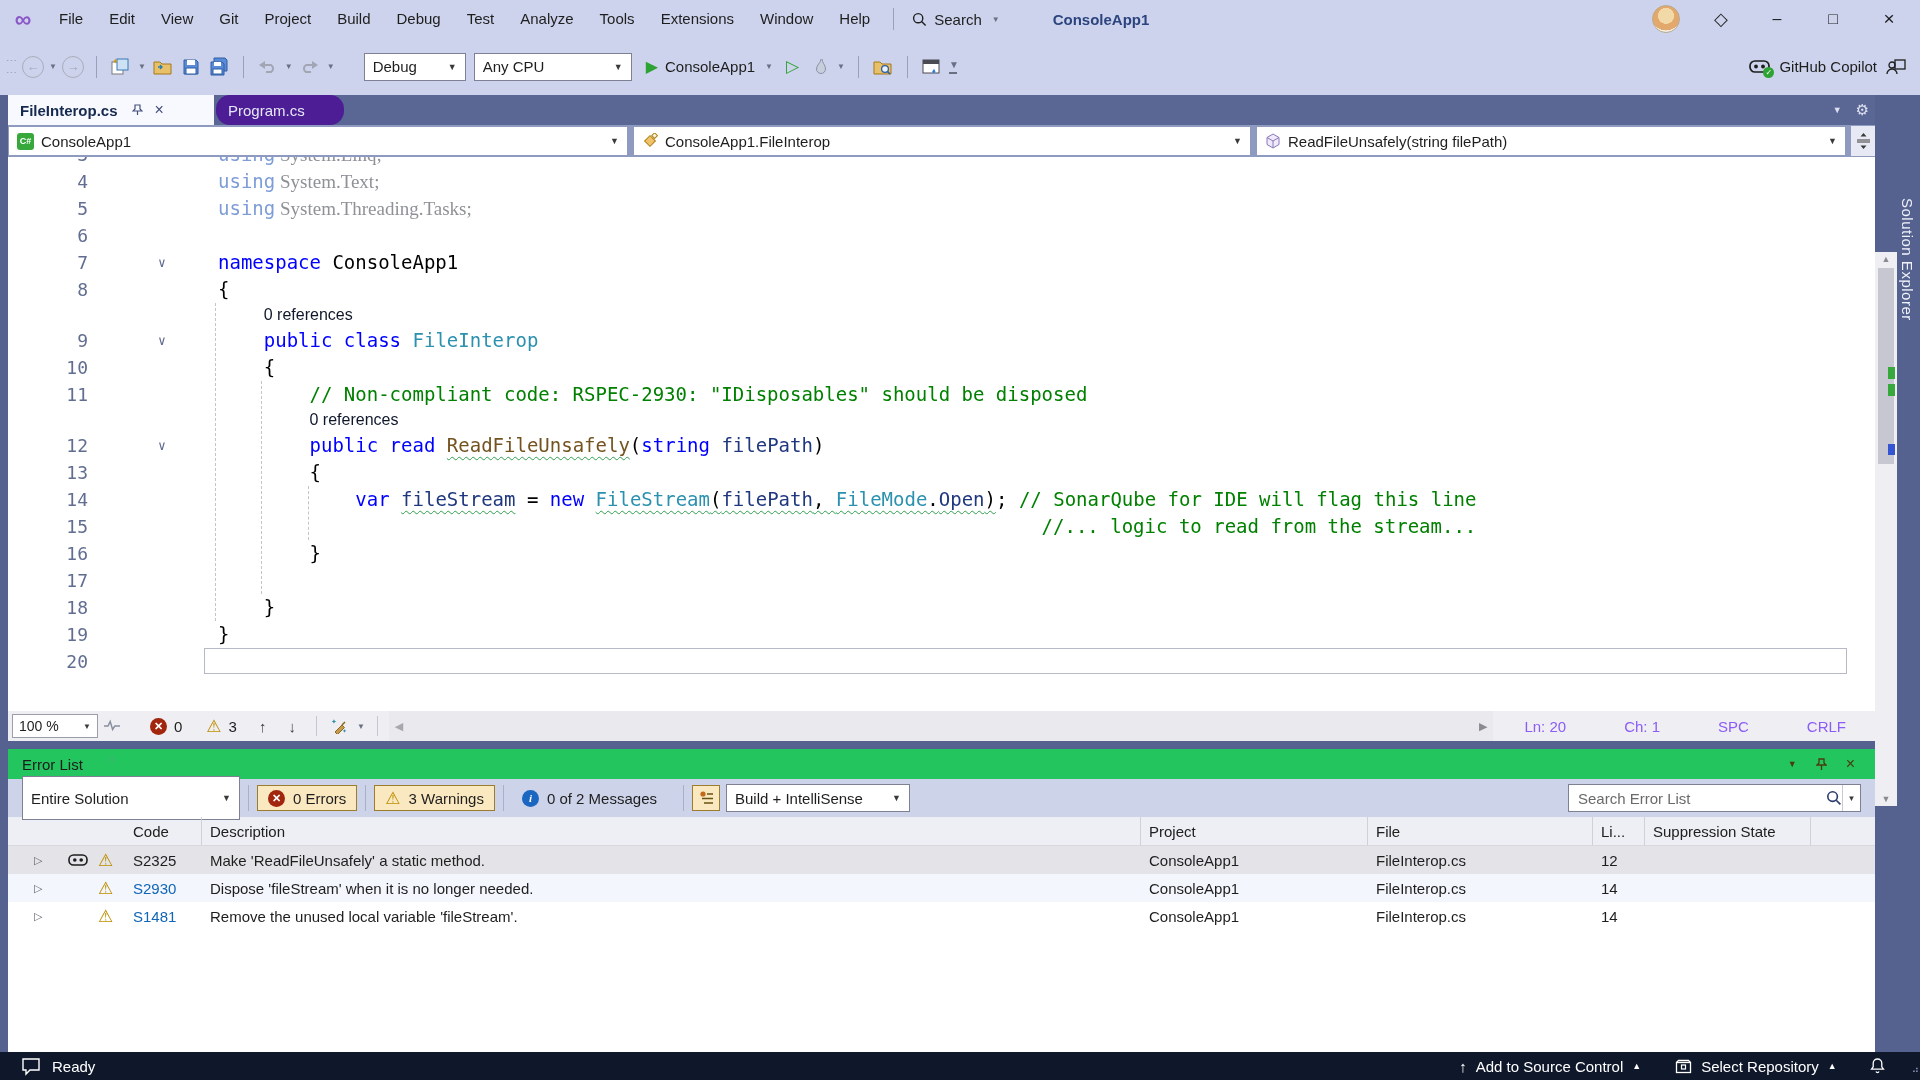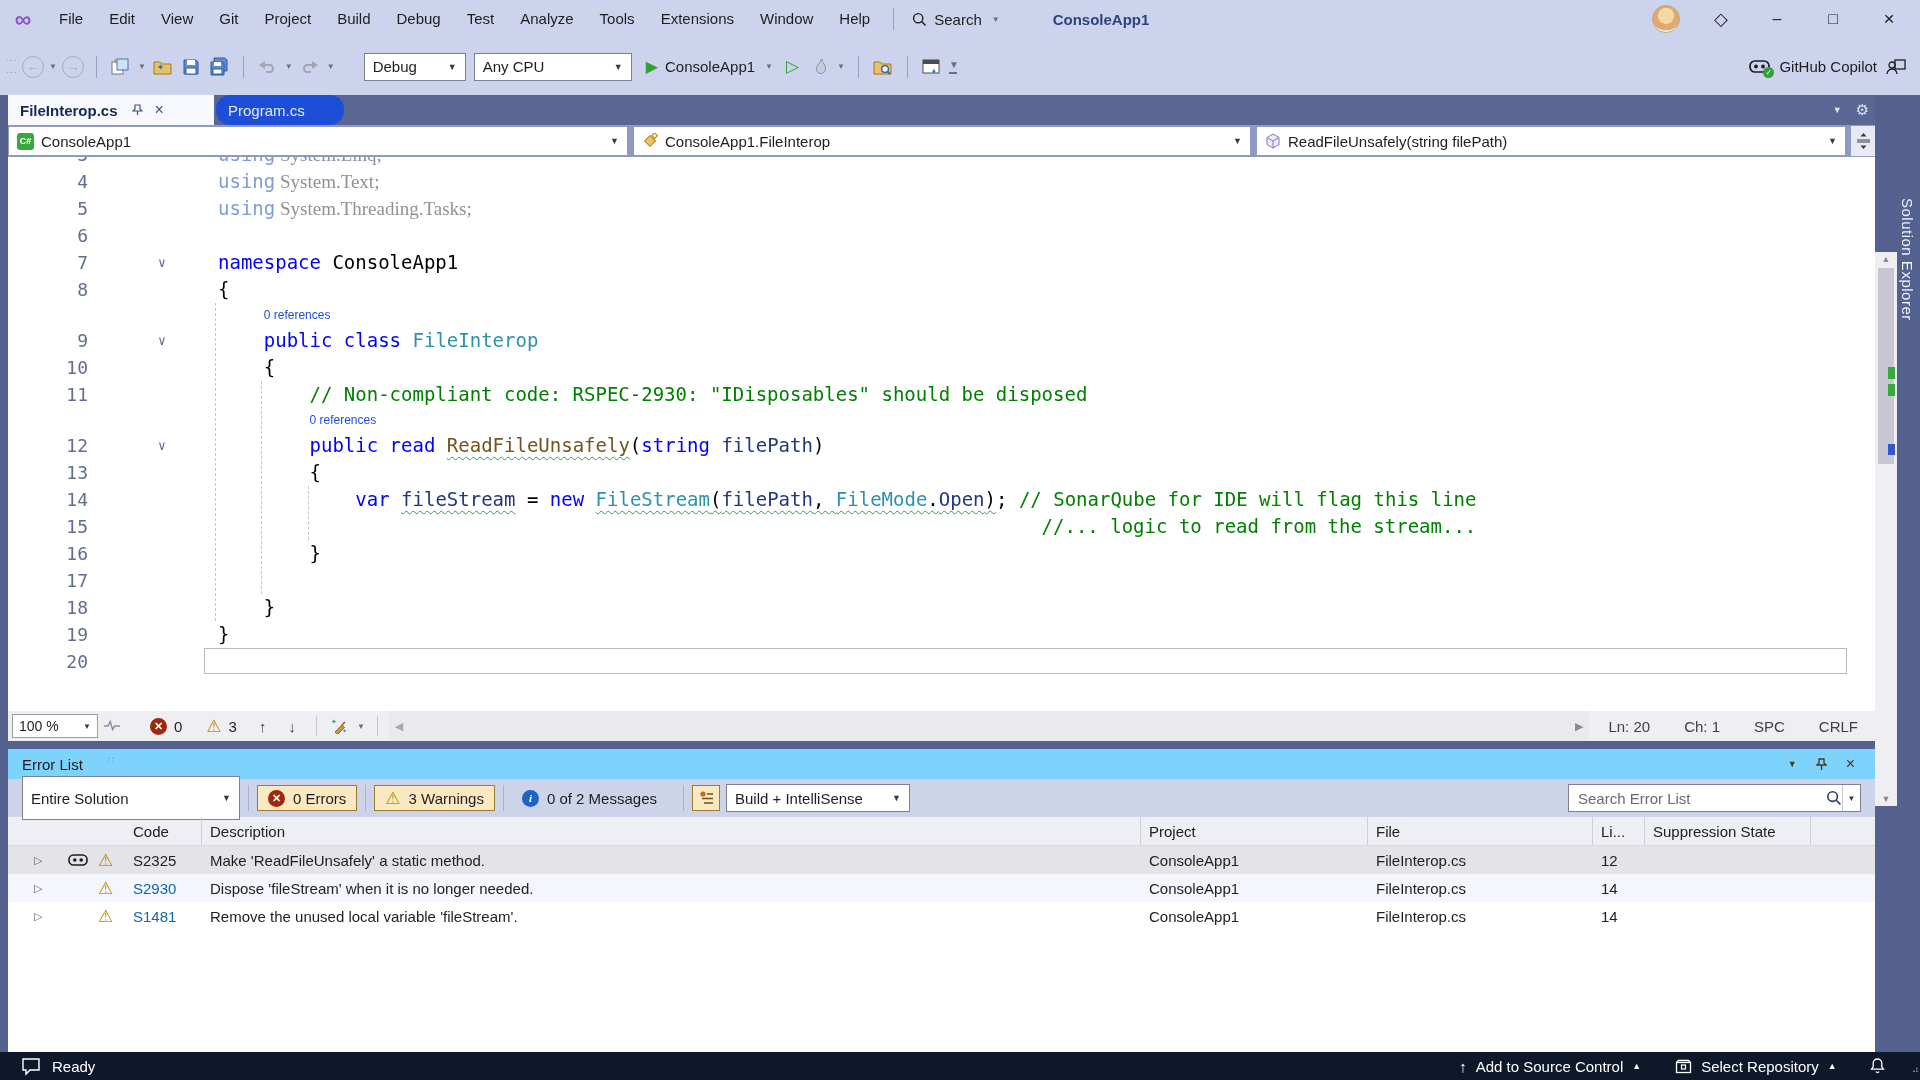--- a/index.html
+++ b/index.html
@@ -33,21 +33,21 @@
   #copilot-badge{position:relative;display:inline-block;}
   #copilot-check{position:absolute;right:-4px;bottom:-3px;width:11px;height:11px;border-radius:50%;
     background:#2DA334;color:#fff;font-size:8px;line-height:11px;text-align:center;}
   
   #main{position:absolute;left:0;top:95px;width:1920px;height:957px;background:#55628F;}
   #content-col{position:absolute;left:8px;top:0;width:1867px;height:957px;}
   
   #tabbar{position:absolute;left:0;top:0;width:100%;height:30px;background:#5A6795;display:flex;}
   .tab{height:30px;display:flex;align-items:center;padding:0 12px;font-size:15px;box-sizing:border-box;}
   .tab.active{background:#F7F9FE;color:#16294F;font-weight:bold;width:206px;}
-  .tab.inactive{background:#1d4ed8;color:#E6E9F5;margin-left:2px;width:128px;border-radius:14px;}
+  .tab.inactive{background:#4c1d95;color:#E6E9F5;margin-left:2px;width:128px;border-radius:14px;}
   .tab .pin{margin-left:14px;}
   .tab .close{margin-left:12px;color:#44507C;font-size:16px;font-weight:normal;}
   #tabwell-icons{position:absolute;right:6px;top:0;height:30px;display:flex;align-items:center;gap:14px;
     color:#DEE2F0;font-size:13px;}
   
   #navbar{position:absolute;left:0;top:30px;width:100%;height:32px;background:#8F9AC0;display:flex;gap:5px;}
   .nav-dd{background:#FFFFFF;border:1px solid #8F9AC0;box-sizing:border-box;height:30px;margin-top:1px;
     display:flex;align-items:center;padding:0 8px;font-size:15px;color:#1E1E1E;gap:7px;}
   .nav-dd .dd{margin-left:auto;font-size:9px;color:#3A3A3A;}
   #nav-project{width:620px;} #nav-type{width:618px;} #nav-member{flex:1;}
@@ -56,43 +56,43 @@
     font-weight:bold;display:inline-flex;align-items:center;justify-content:center;}
   
   #editor{position:absolute;left:0;top:62px;width:100%;height:554px;background:#FFFFFF;overflow:hidden;}
   #code-lines{margin-top:-16px;}
   .crow{display:flex;height:27px;line-height:27px;font-family:"DejaVu Sans Mono",monospace;font-size:19px;position:relative;}
   .crow.lens-row{height:24px;line-height:22px;}
   .num{width:90px;text-align:right;box-sizing:border-box;padding-right:10px;color:#616D91;font-size:18px;}
   .foldcol{width:104px;position:relative;}
   .fold{position:absolute;left:60px;top:0;color:#5E6A8E;font-size:13px;}
   .codetext{white-space:pre;padding-left:16px;}
-  .lens{font-size:12px;color:#1d4ed8;font-family:"Liberation Sans",sans-serif;line-height:24px;}
+  .lens{font-size:16px;color:#0f172a;font-family:"Liberation Sans",sans-serif;line-height:24px;}
   .tk-kw{color:#0000FF;} .tk-kwf{color:#7E9CD8;} .tk-fade{color:#8E9196;font-family:Liberation Serif, serif;}
   .tk-ty{color:#2B91AF;} .tk-me{color:#74531F;} .tk-lo{color:#1F377F;}
   .tk-cm{color:#008000;} .tk-pl{color:#010101;}
   .sq{text-decoration:underline wavy #2E9E4F 1px;text-underline-offset:4px;text-decoration-skip-ink:none;}
   .guide{position:absolute;border-left:1px dashed #C3C3C8;width:0;}
   .curline-box{position:absolute;left:196px;right:28px;top:0;bottom:1px;border:1px solid #B6BAC4;}
   
   #edstatus{position:absolute;left:0;top:616px;width:100%;height:30px;background:#EFEFF3;
     display:flex;align-items:center;font-size:15px;color:#1E1E1E;box-sizing:border-box;}
   #zoom-box{width:86px;height:24px;margin-left:4px;background:#fff;border:1px solid #9B9DA9;
     display:flex;align-items:center;justify-content:space-between;padding:0 6px;box-sizing:border-box;font-size:14px;}
   .err-circ{width:17px;height:17px;border-radius:50%;background:#A1260D;color:#fff;font-size:11px;
     display:inline-flex;align-items:center;justify-content:center;font-weight:bold;}
   .warn-glyph{color:#BD8E00;font-size:17px;}
   .ed-sep{width:1px;height:20px;background:#C5C7D2;margin:0 9px;}
   .arrow-ud{color:#3F3F46;font-size:15px;margin:0 11px;}
   #hscroll-track{flex:1;height:100%;background:#E9E9EE;margin:0 2px;display:flex;align-items:center;
     justify-content:space-between;color:#A7A7AF;font-size:11px;padding:0 6px;box-sizing:border-box;}
-  .pos-label{margin:0 17px;color:#404040;text-align:right;}
+  .pos-label{margin:0 29px;color:#8b5cf6;text-align:right;}
   
   #errorpanel{position:absolute;left:0;top:654px;width:100%;height:303px;background:#FFFFFF;}
-  #el-title{height:30px;background:#7dd3fc;display:flex;align-items:center;font-size:15px;color:#1B1B1B;
+  #el-title{height:30px;background:#22c55e;display:flex;align-items:center;font-size:15px;color:#1B1B1B;
     padding-left:14px;box-sizing:border-box;}
   #el-title-icons{margin-left:auto;display:flex;gap:19px;margin-right:20px;color:#4A3A12;font-size:13px;align-items:center;}
   #el-toolbar{height:38px;background:#CDD3E9;display:flex;align-items:center;font-size:15px;color:#1E1E1E;}
   .el-sep{width:1px;height:26px;background:#A9B0CC;margin:0 8px;}
   #el-scope{width:218px;height:44px;margin-left:14px;}
   .tog-btn{display:inline-flex;align-items:center;gap:8px;height:26px;padding:0 10px;
     background:#FAE8C0;border:1.5px solid #9C7D2D;box-sizing:border-box;}
   .flat-btn{display:inline-flex;align-items:center;gap:8px;height:28px;padding:0 10px;}
   .info-circ{width:17px;height:17px;border-radius:50%;background:#1A66C0;color:#fff;font-size:11px;font-style:italic;
     display:inline-flex;align-items:center;justify-content:center;font-weight:bold;font-family:"Liberation Serif",serif;}

